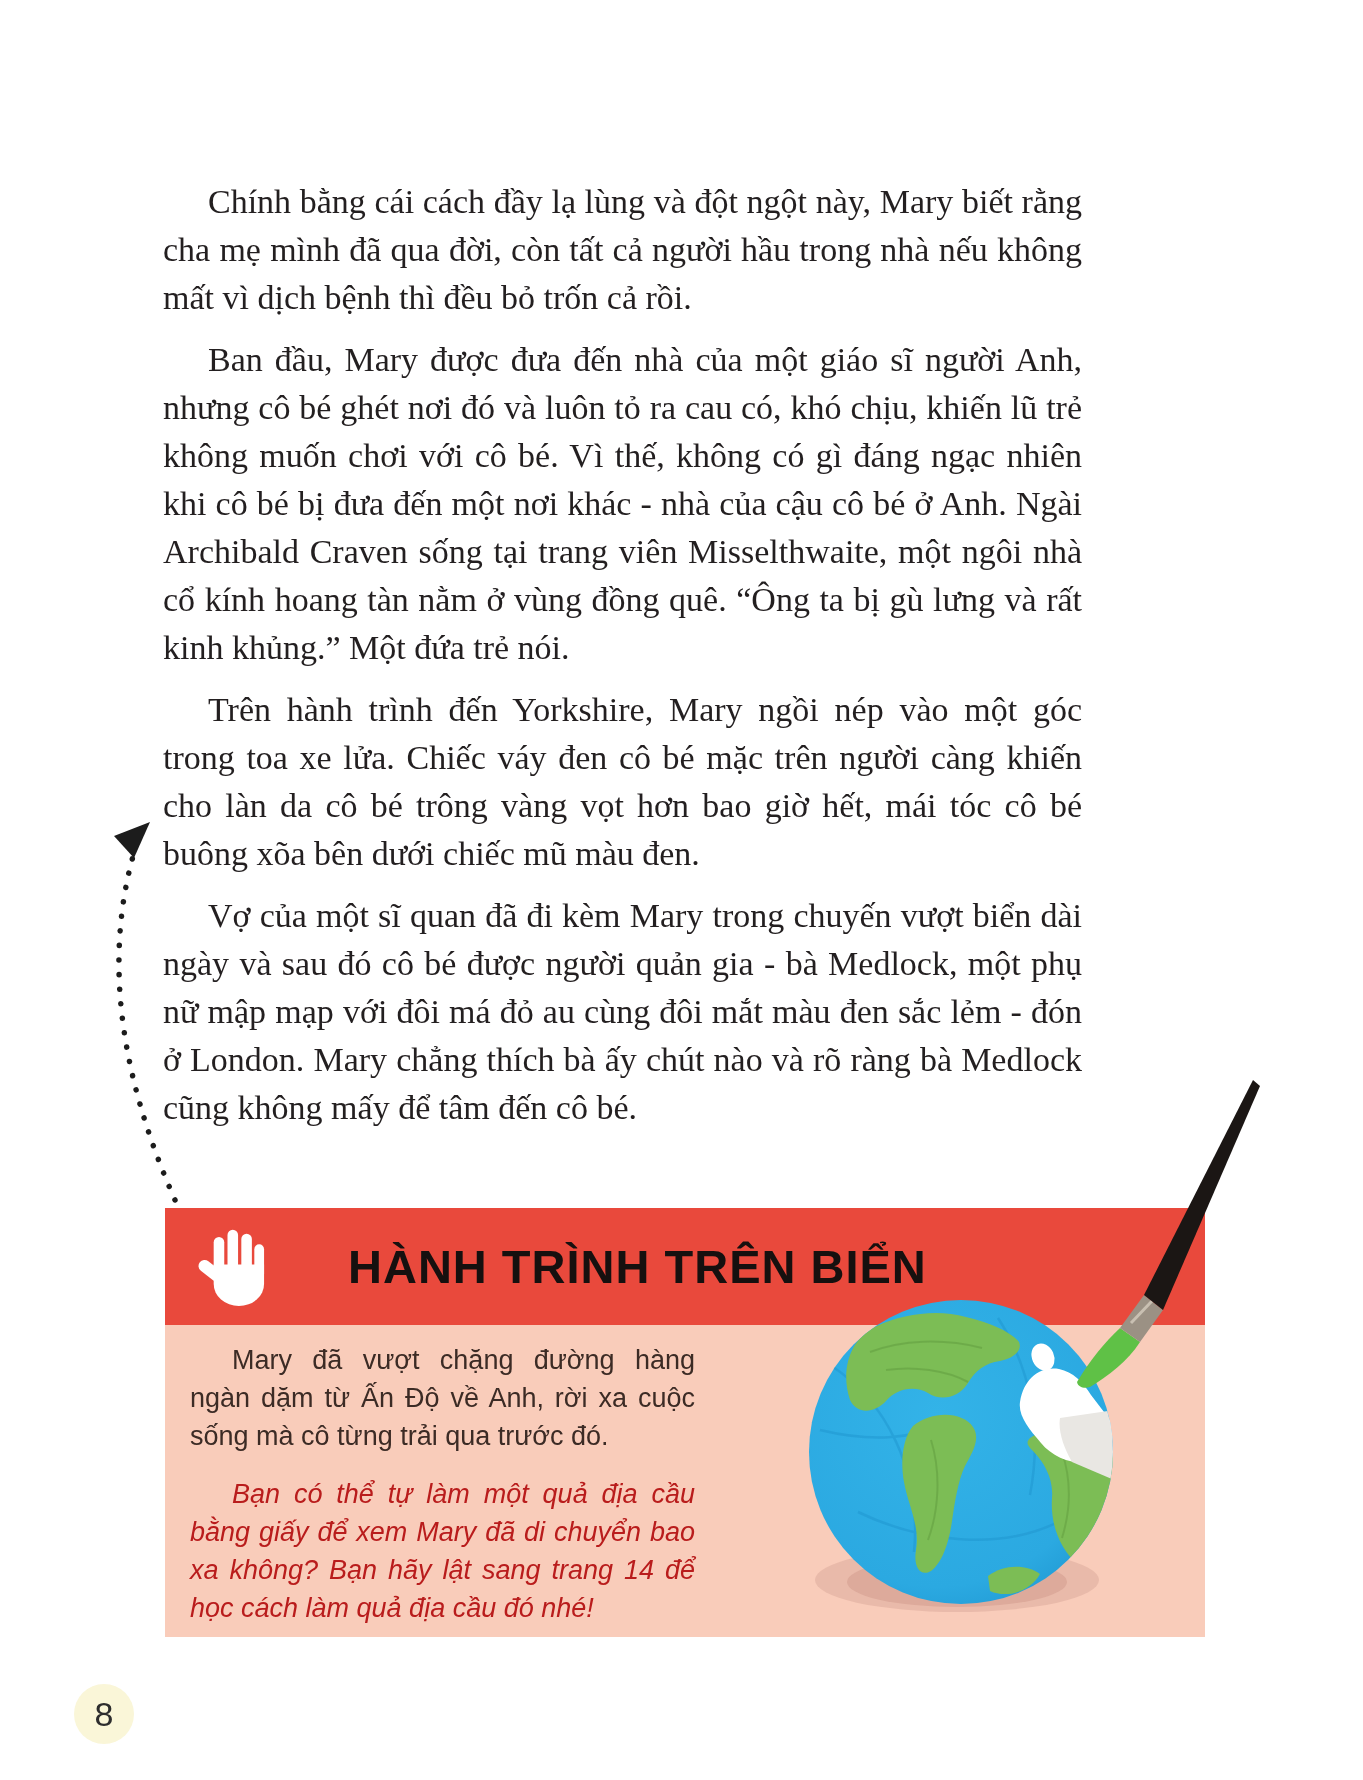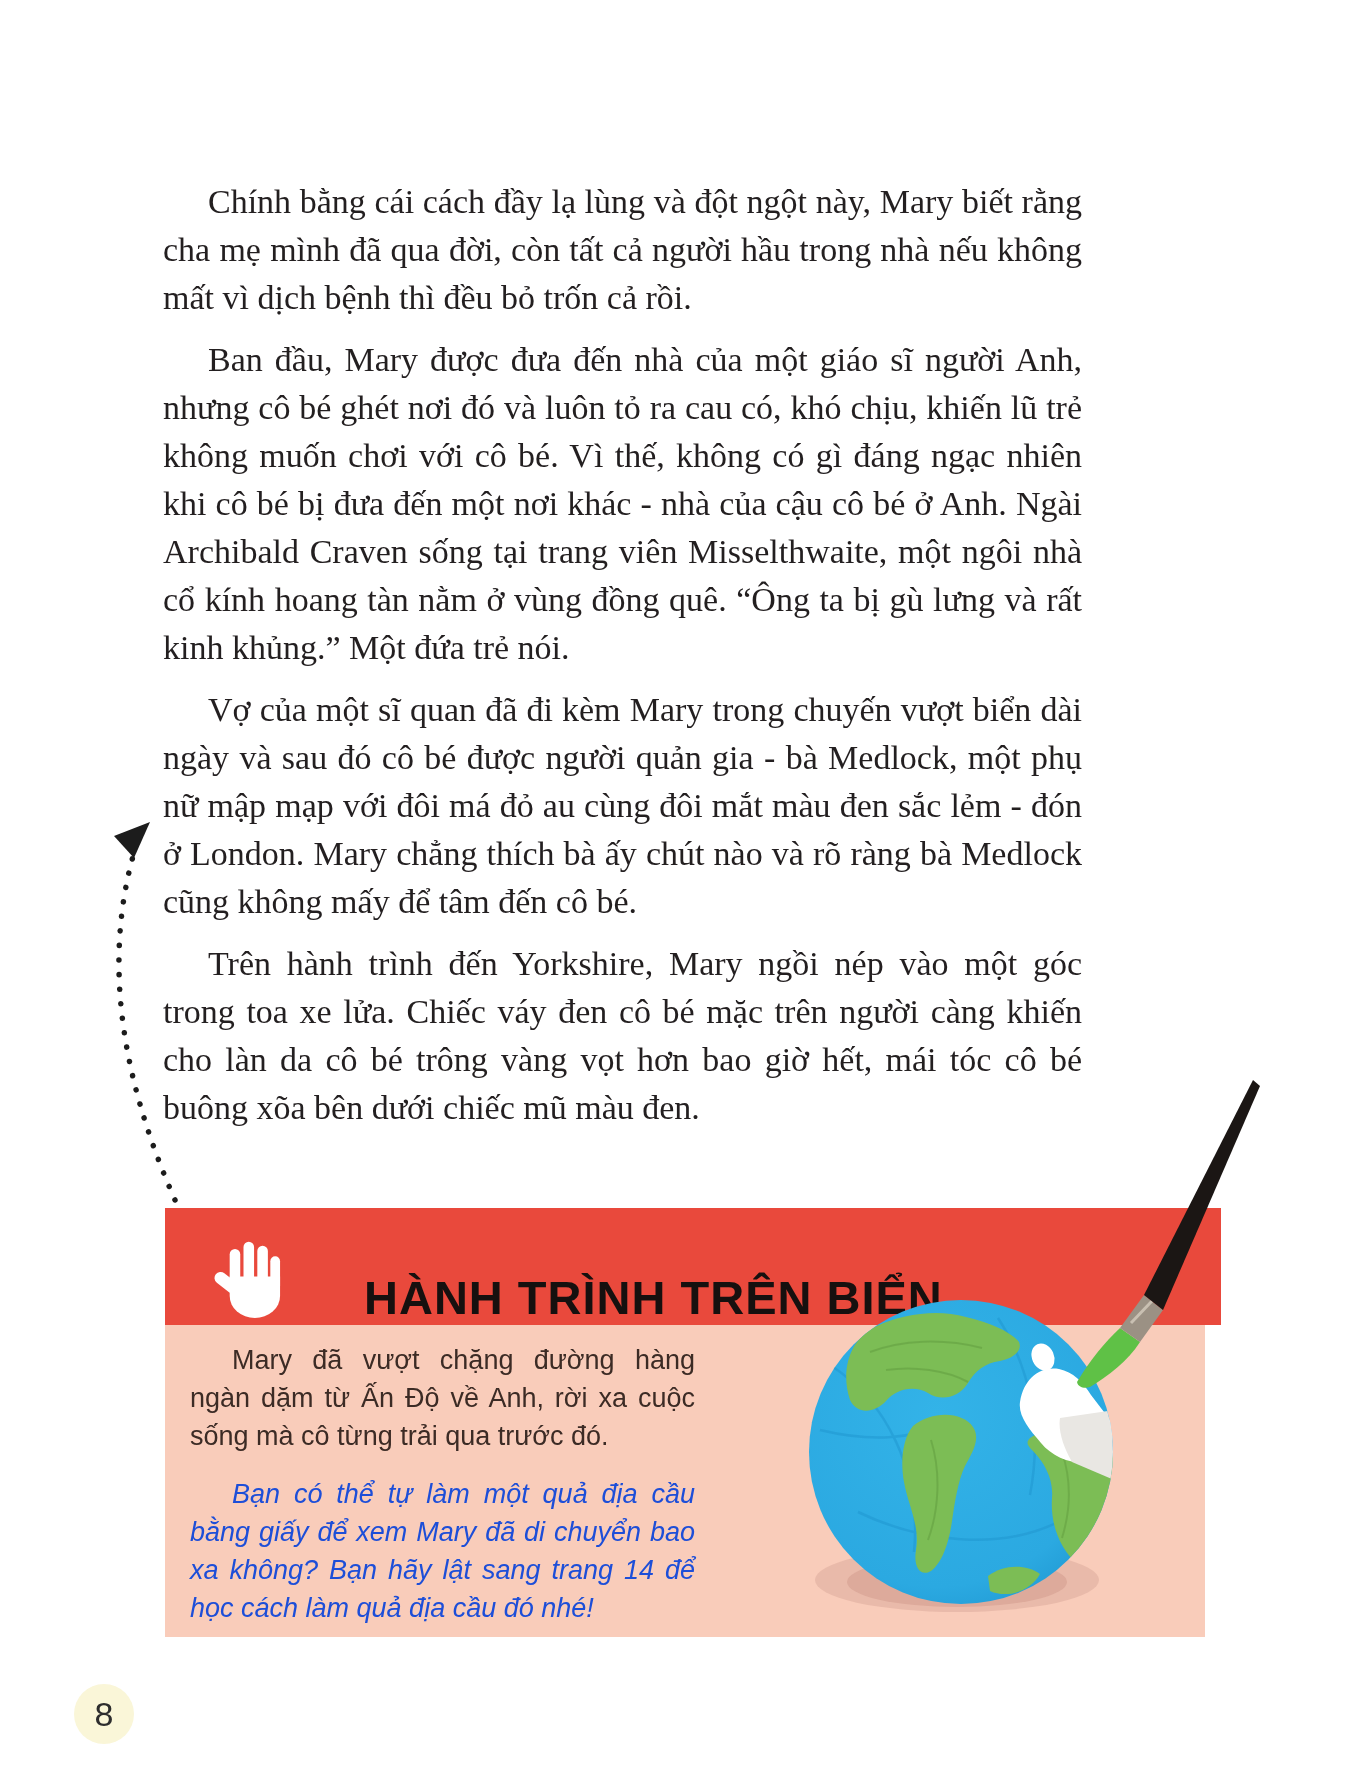--- a/index.html
+++ b/index.html
@@ -17,21 +17,21 @@
     color:#231f20;
     font-size:34px;line-height:48px;
     text-align:justify;
   }
   .body-text p{margin:0 0 14px 0;text-indent:45px;}
   
   .arrow-svg{position:absolute;left:80px;top:768px;width:120px;height:400px;pointer-events:none;}
   
   .feature-banner{
     position:absolute;left:165px;top:1168px;width:1040px;height:117px;
-    display:flex;align-items:flex-end;padding-left:16px;
+    display:flex;align-items:center;
   }
   .hand-cell{
     width:137px;display:flex;align-items:center;justify-content:center;
   }
   .banner-divider{width:8px;}
   .banner-title{
     flex:1;display:flex;align-items:center;
     padding-left:38px;
     font-family:"Liberation Sans", sans-serif;
     font-weight:800;font-size:47px;letter-spacing:1px;
@@ -43,42 +43,42 @@
     position:absolute;left:165px;top:1285px;width:1040px;height:312px;
   }
   .feature-text{
     position:absolute;left:25px;top:16px;width:505px;
     font-family:Liberation Sans, sans-serif;
     font-size:27px;line-height:38px;
     text-align:justify;
     color:#3c2b25;
   }
   .feature-text p{margin:0 0 20px 0;text-indent:42px;}
-  .feature-text p.hint{font-style:italic;color:#1d4ed8;}
+  .feature-text p.hint{font-style:italic;color:#b91c1c;}
   
   .globe-svg{position:absolute;left:700px;top:1030px;width:590px;height:570px;pointer-events:none;}
   
   .page-number-dot{
     position:absolute;left:74px;top:1644px;width:60px;height:60px;
     border-radius:50%;
     display:flex;align-items:center;justify-content:center;
     font-family:"Liberation Sans", sans-serif;
     font-size:34px;color:#2d2d2d;
   }
 </style>
 </head>
 <body>
 
 <div class="page">
 
   <div class="body-text">
     <p>Chính bằng cái cách đầy lạ lùng và đột ngột này, Mary biết rằng cha mẹ mình đã qua đời, còn tất cả người hầu trong nhà nếu không mất vì dịch bệnh thì đều bỏ trốn cả rồi.</p>
     <p>Ban đầu, Mary được đưa đến nhà của một giáo sĩ người Anh, nhưng cô bé ghét nơi đó và luôn tỏ ra cau có, khó chịu, khiến lũ trẻ không muốn chơi với cô bé. Vì thế, không có gì đáng ngạc nhiên khi cô bé bị đưa đến một nơi khác - nhà của cậu cô bé ở Anh. Ngài Archibald Craven sống tại trang viên Misselthwaite, một ngôi nhà cổ kính hoang tàn nằm ở vùng đồng quê. “Ông ta bị gù lưng và rất kinh khủng.” Một đứa trẻ nói.</p>
+    <p>Trên hành trình đến Yorkshire, Mary ngồi nép vào một góc trong toa xe lửa. Chiếc váy đen cô bé mặc trên người càng khiến cho làn da cô bé trông vàng vọt hơn bao giờ hết, mái tóc cô bé buông xõa bên dưới chiếc mũ màu đen.</p>
     <p>Vợ của một sĩ quan đã đi kèm Mary trong chuyến vượt biển dài ngày và sau đó cô bé được người quản gia - bà Medlock, một phụ nữ mập mạp với đôi má đỏ au cùng đôi mắt màu đen sắc lẻm - đón ở London. Mary chẳng thích bà ấy chút nào và rõ ràng bà Medlock cũng không mấy để tâm đến cô bé.</p>
-    <p>Trên hành trình đến Yorkshire, Mary ngồi nép vào một góc trong toa xe lửa. Chiếc váy đen cô bé mặc trên người càng khiến cho làn da cô bé trông vàng vọt hơn bao giờ hết, mái tóc cô bé buông xõa bên dưới chiếc mũ màu đen.</p>
   </div>
 
   <svg class="arrow-svg" viewBox="0 0 120 400">
     <path d="M 95 392 Q 8 195 56 38" fill="none" stroke="#1c1c1c" stroke-width="5.5" stroke-dasharray="0.1 14.5" stroke-linecap="round"></path>
     <polygon points="70,14 34,28 54,50" fill="#1c1c1c"></polygon>
   </svg>
 
   <div class="feature-banner" style="background:#E9493C;">
     <div class="hand-cell">
       <svg width="78" height="92" viewBox="0 0 96 110">

